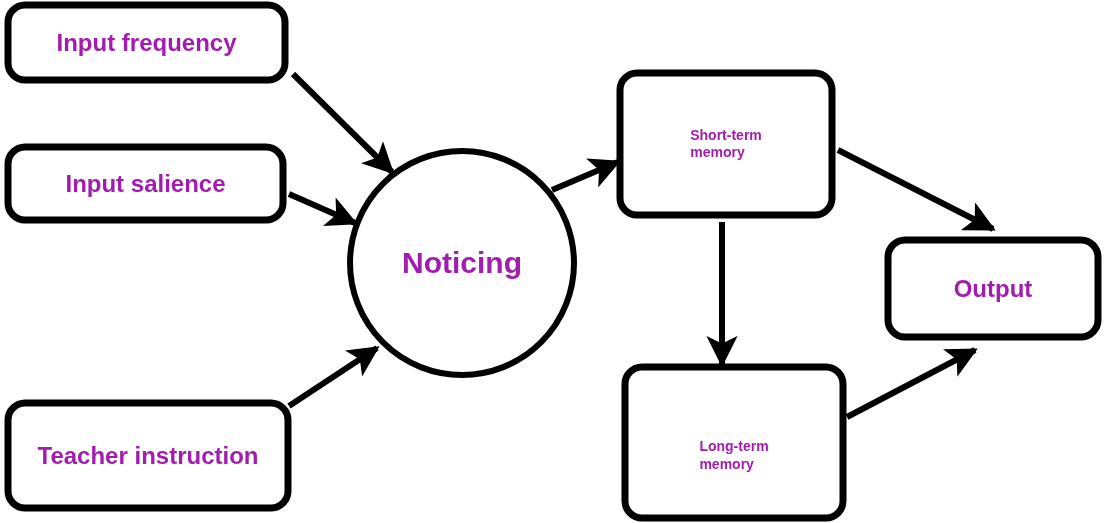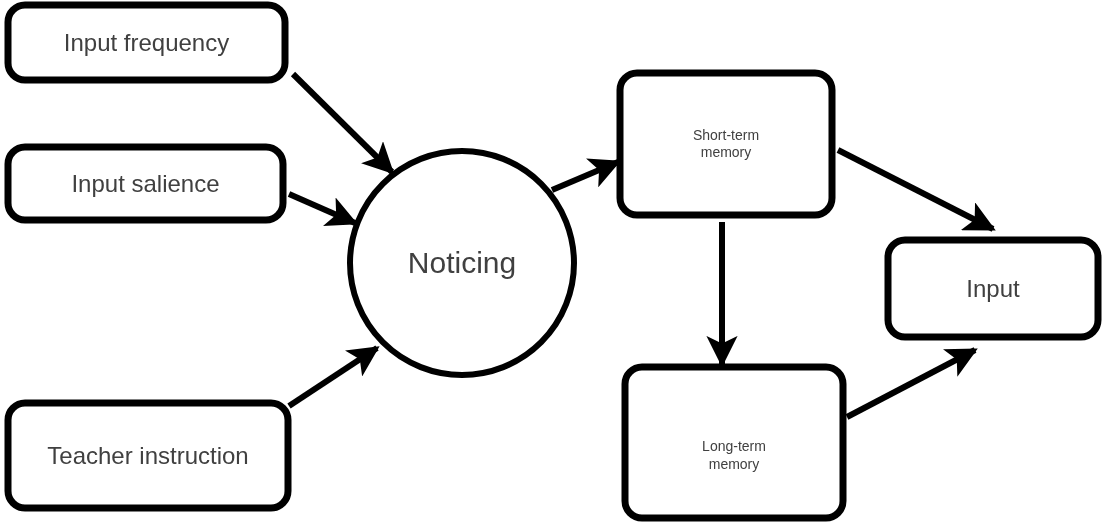--- a/index.html
+++ b/index.html
@@ -20,23 +20,22 @@
     left: 0;
     top: 0;
     width: 1107px;
     height: 523px;
   }
   .node-label {
     position: absolute;
     display: flex;
     align-items: center;
     justify-content: center;
-    text-align: center;
-    font-weight: normal;
-    color: #404040;
+    font-weight: bold;
+    color: #a21caf;
     line-height: 1.25;
     pointer-events: none;
     white-space: pre-line;
   }
   .lbl-22 { font-size: 14px; }
   .lbl-24 { font-size: 24px; }
   .lbl-26 { font-size: 30px; }
 </style>
 </head>
 <body>
@@ -86,15 +85,15 @@
   <div class="node-label lbl-24" style="left:8px; top:147px; width:275px; height:73px;">Input salience</div>
 
   <div class="node-label lbl-26" style="left:350px; top:151px; width:224px; height:224px;">Noticing</div>
 
   <div class="node-label lbl-22" style="left:620px; top:73px; width:212px; height:142px;">Short-term
 memory</div>
 
   <div class="node-label lbl-22" style="left:625px; top:380px; width:218px; height:151px;">Long-term
 memory</div>
 
-  <div class="node-label lbl-24" style="left:888px; top:240px; width:210px; height:97px;">Input</div>
+  <div class="node-label lbl-24" style="left:888px; top:240px; width:210px; height:97px;">Output</div>
 
 </div>
 
 </body></html>

